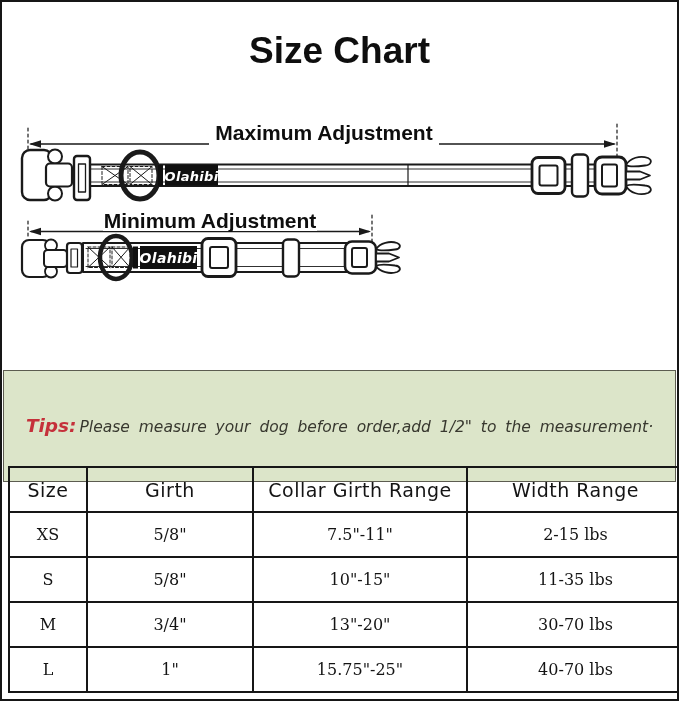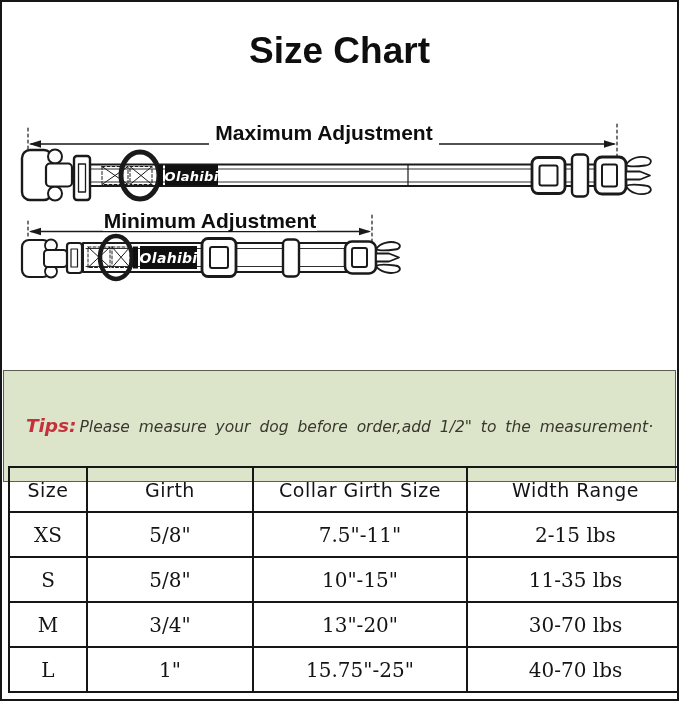--- a/index.html
+++ b/index.html
@@ -35,21 +35,21 @@
   .size-table{
     position:absolute;top:466px;left:8px;width:675px;border-collapse:collapse;table-layout:fixed;z-index:5;
   }
   .size-table th,.size-table td{
     border:2px solid #161616;text-align:center;vertical-align:middle;padding:0;height:43px;
   }
   .size-table th{
     font-family:"DejaVu Sans",sans-serif;font-weight:normal;font-size:19px;color:#141414;letter-spacing:.5px;
   }
   .size-table td{
-    font-family:"DejaVu Serif","Liberation Serif",serif;font-size:20px;color:#141414;
+    font-family:"DejaVu Serif","Liberation Serif",serif;font-size:16px;color:#141414;
   }
 </style>
 </head>
 <body>
 
 <div class="canvas">
   <div class="frame"></div>
 
   <h1 class="title">Size Chart</h1>
 
@@ -179,21 +179,21 @@
     <colgroup>
       <col style="width:78px">
         <col style="width:166px">
         <col style="width:214px">
         <col style="width:217px">
     </colgroup>
     <thead>
       <tr>
         <th>Size</th>
         <th>Girth</th>
-        <th>Collar Girth Size</th>
+        <th>Collar Girth Range</th>
         <th>Width Range</th>
       </tr>
     </thead>
     <tbody>
       <tr>
         <td>XS</td>
         <td>5/8"</td>
         <td>7.5"-11"</td>
         <td>2-15 lbs</td>
       </tr>

